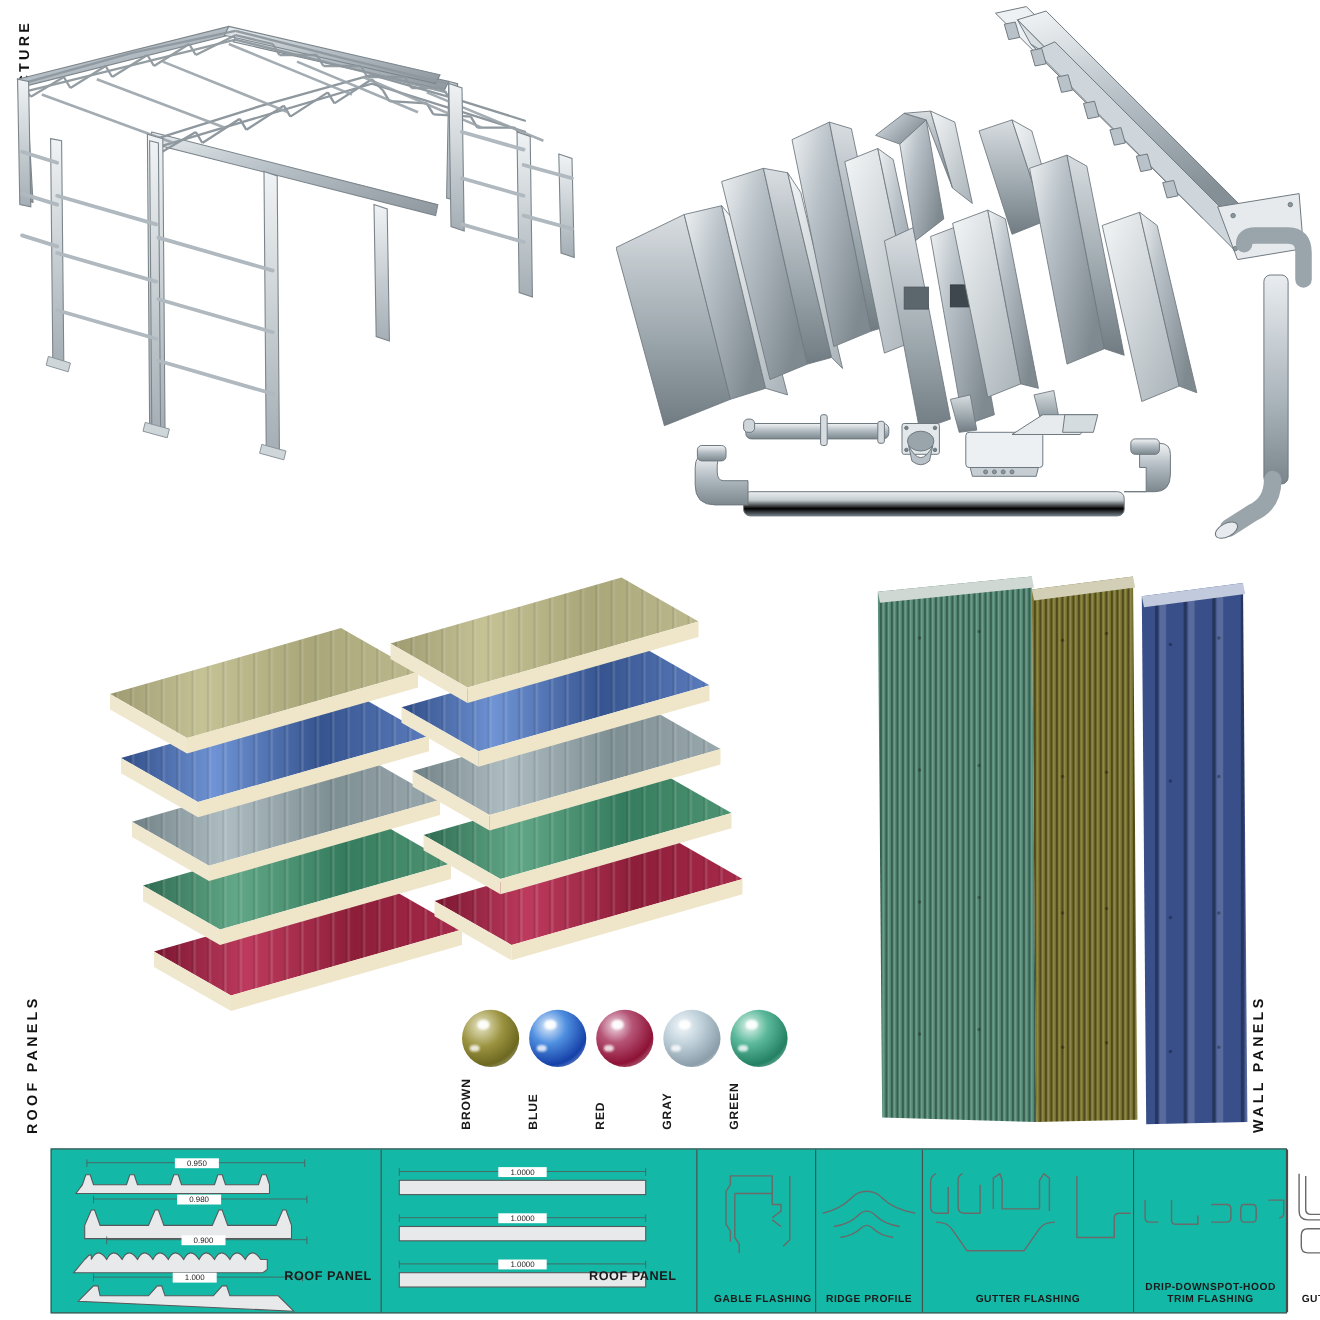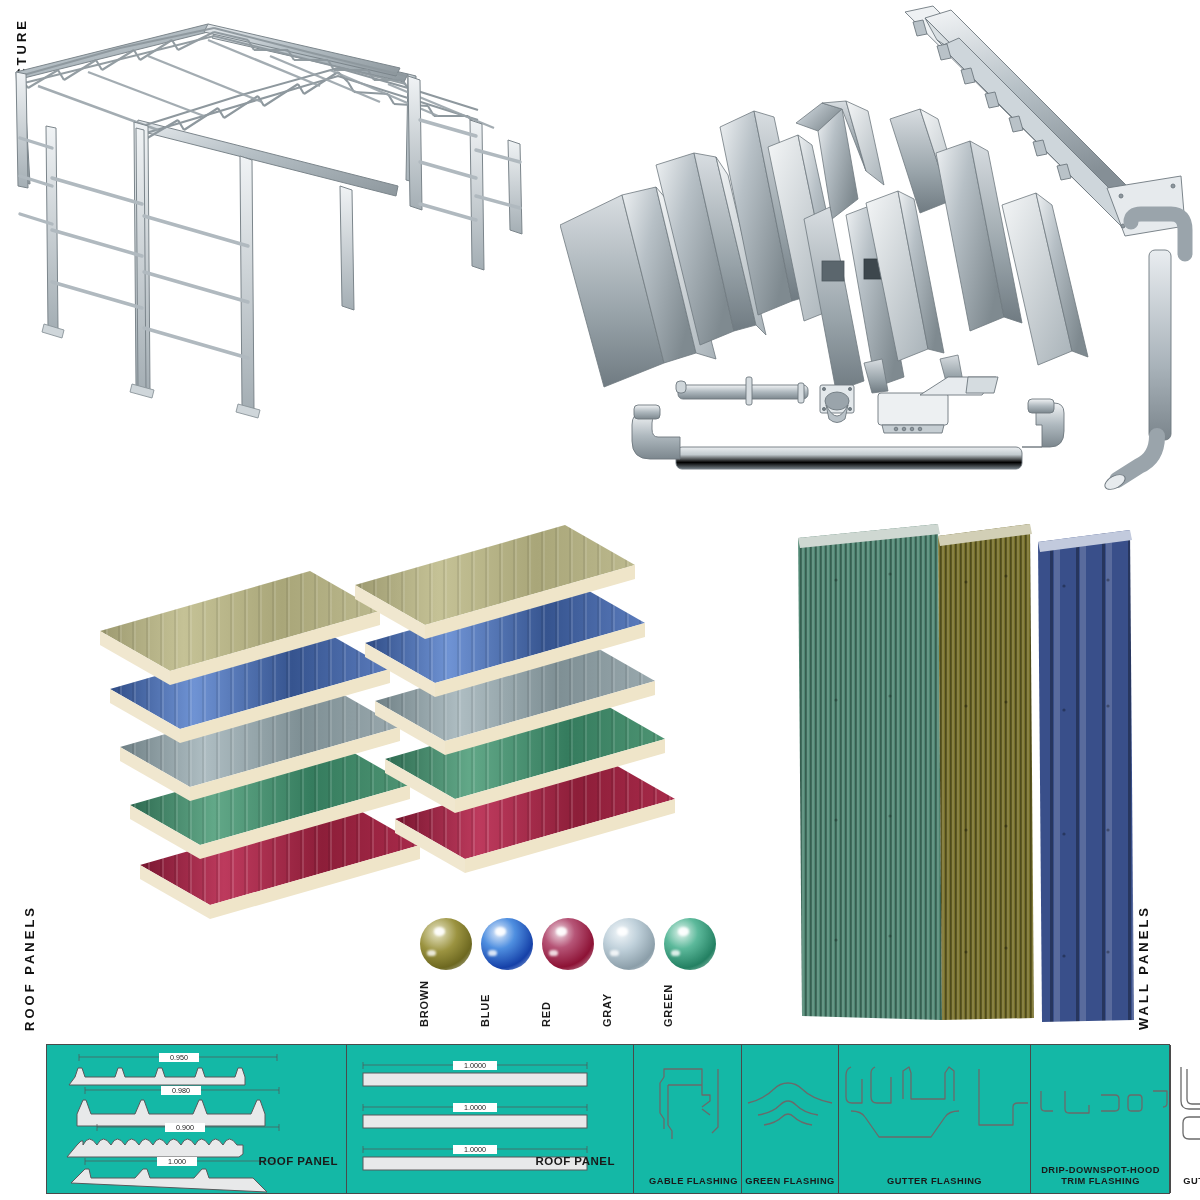--- a/index.html
+++ b/index.html
@@ -613,21 +613,21 @@
   <div class="tcell" style="width:97px;">
     <div class="tcell-art">
       <svg viewBox="0 0 97 112" width="97" height="112">
         <g fill="none" stroke="#6a6a6a" stroke-width="1.3" stroke-linejoin="round">
           <path d="M6,58 q16,-4 26,-14 q6,-6 14,-6 q8,0 14,6 q10,10 30,14"></path>
           <path d="M16,70 q14,-2 22,-10 q4,-4 8,-4 q4,0 8,4 q8,8 22,10"></path>
           <path d="M22,80 q12,-2 18,-8 q3,-3 6,-3 q3,0 6,3 q6,6 18,8"></path>
         </g>
       </svg>
     </div>
-    <div class="tcell-cap">GREEN FLASHING</div>
+    <div class="tcell-cap">RIDGE PROFILE</div>
   </div>
 
   <div class="tcell" style="width:192px;">
     <div class="tcell-art">
       <svg viewBox="0 0 192 112" width="192" height="112">
         <g fill="none" stroke="#6a6a6a" stroke-width="1.3" stroke-linejoin="round">
           <path d="M12,22 q-5,2 -5,8 l0,22 q0,6 6,6 l10,0 l0,-24"></path>
           <path d="M36,22 q-4,2 -4,6 l0,24 q0,6 6,6 l14,0 l0,-26"></path>
           <path d="M64,54 l0,-28 l6,-4 l2,6 l0,26 l34,0 l0,-26 l4,-6 l5,4 l0,30"></path>
           <path d="M12,66 q10,0 14,6 l14,20 l52,0 l14,-20 q4,-6 14,-6"></path>

